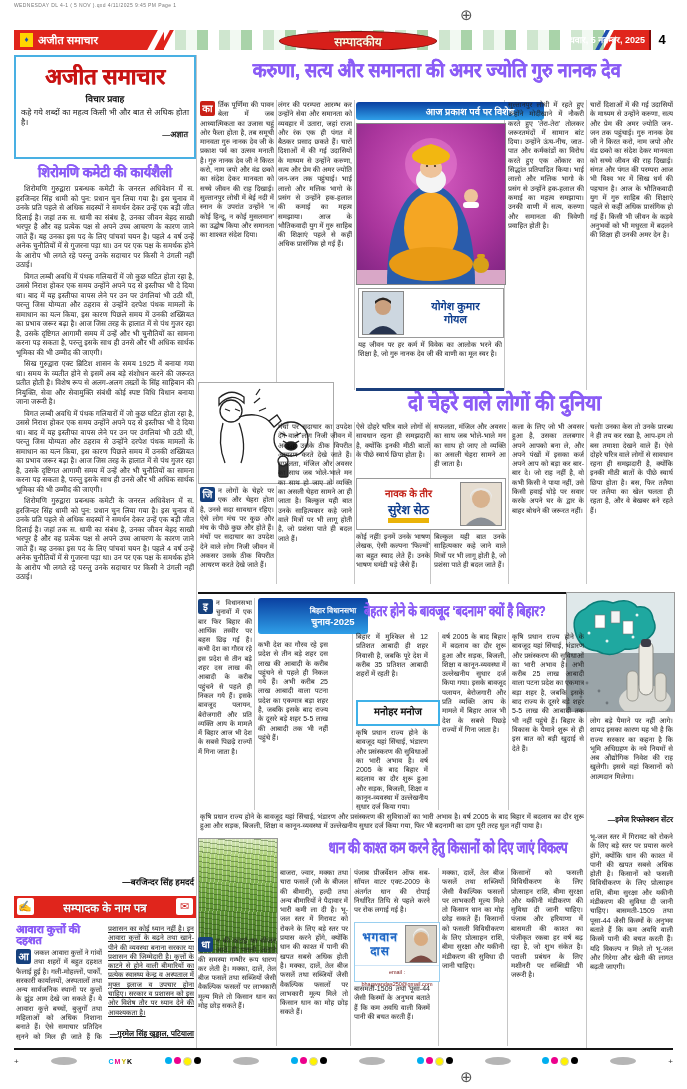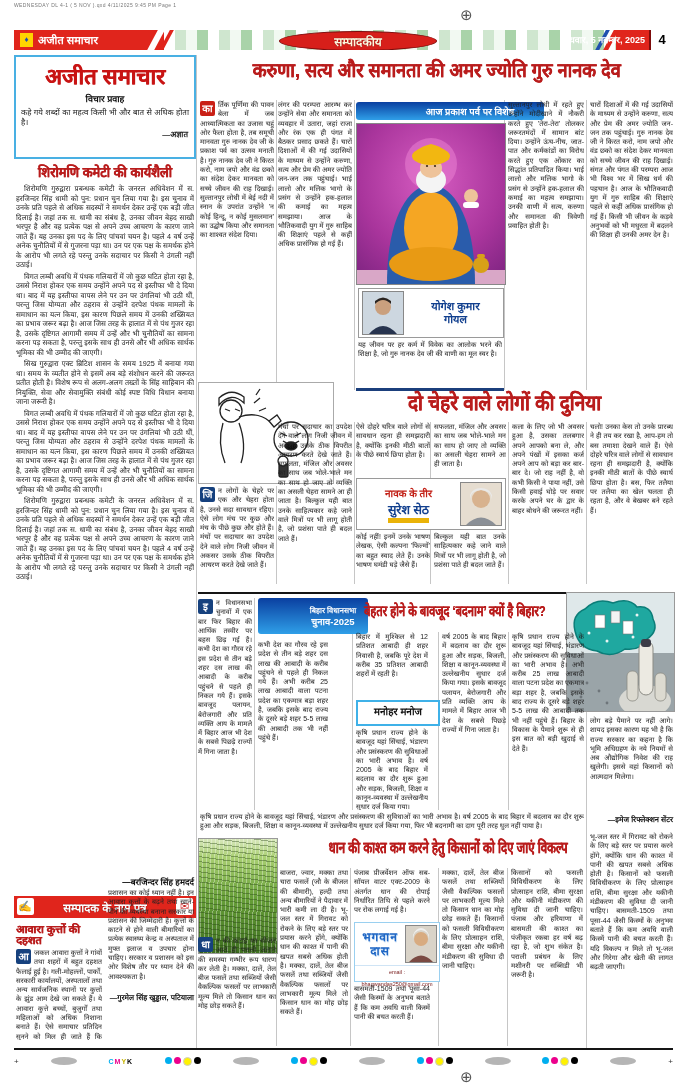--- a/index.html
+++ b/index.html
@@ -1,21 +1,21 @@
 <!DOCTYPE html>
 <html><head>
 <meta charset="utf-8">
 <style>
   html,body{margin:0;padding:0;background:#ffffff;}
   .page{position:relative;width:687px;height:1089px;background:#fff;overflow:hidden;
         font-family:"Liberation Sans",sans-serif;color:#1b1b1b;}
   .abs{position:absolute;}
   .body{font-size:7px;line-height:9.3px;text-align:justify;color:#222;overflow:hidden;}
   .body p{margin:0 0 2px 0;text-indent:8px;}
-  .hl{font-weight:bold;color:#b91c1c;text-shadow:.5px 0 0 currentColor;}
+  .hl{font-weight:bold;color:#8b5cf6;text-shadow:.5px 0 0 currentColor;}
   .squeeze{display:inline-block;white-space:nowrap;transform-origin:center;}
   .cap{float:left;width:15px;height:15px;background:#c92016;color:#fff;font-weight:bold;
        font-size:10px;line-height:15px;text-align:center;margin:1px 3px 0 0;border-radius:2px;}
   .cap.blue{background:#16417e;}
   .vsep{position:absolute;width:1px;background:#c6c6c6;}
   .hrule{position:absolute;background:#151515;}
   
   .bar{background:#e0251c;overflow:hidden;}
   .checker{position:absolute;top:0;height:100%;
      background:repeating-linear-gradient(90deg,#ffffff 0 11px,#cfe6cf 11px 22px,#f2f9f2 22px 33px,#a9d3a9 33px 44px);}
@@ -110,21 +110,21 @@
     <span class="ic" style="right:3px;">✉</span>
   </div>
 
   <div class="abs" style="left:16px;top:924px;width:86px;height:122px;">
     <div class="hl" style="font-size:11px;line-height:11px;">आवारा कुत्तों की दहशत</div>
     <div class="body" style="margin-top:2px;height:92px;font-size:7px;">
       <span class="cap blue">आ</span>
       <span>जकल आवारा कुत्तों ने गांवों तथा शहरों में बहुत दहशत फैलाई हुई है। गली-मोहल्लों, पार्कों, सरकारी कार्यालयों, अस्पतालों तथा अन्य सार्वजनिक स्थानों पर कुत्तों के झुंड आम देखे जा सकते हैं। ये आवारा कुत्ते बच्चों, बुजुर्गों तथा महिलाओं को अधिक निशाना बनाते हैं। ऐसे समाचार प्रतिदिन सुनने को मिल ही जाते हैं कि आवारा कुत्तों ने किसी व्यक्ति पर हमला कर दिया। इस ओर सरकार या</span>
     </div>
   </div>
-  <div class="abs" style="left:108px;top:888px;width:86px;height:122px;">
+  <div class="abs" style="left:108px;top:924px;width:86px;height:122px;text-decoration:underline;">
     <div class="body" style="height:104px;font-size:7px;">प्रशासन का कोई ध्यान नहीं है। इन आवारा कुत्तों के बढ़ने तथा खाने-पीने की व्यवस्था बनाना सरकार या प्रशासन की जिम्मेदारी है। कुत्तों के काटने से होने वाली बीमारियों का प्रत्येक स्वास्थ्य केन्द्र व अस्पताल में मुफ्त इलाज व उपचार होना चाहिए। सरकार व प्रशासन को इस ओर विशेष तौर पर ध्यान देने की आवश्यकता है।</div>
     <div class="sig" style="font-size:7.5px;">—गुरमेल सिंह खुड्डाल, पटियाला</div>
   </div>
 
   <div class="abs hl" style="left:198px;top:56px;width:476px;text-align:center;font-size:20px;">
     <span class="squeeze" style="transform:scaleX(.9);">करुणा, सत्य और समानता की अमर ज्योति गुरु नानक देव</span>
   </div>
 
   <div class="abs body" style="left:200px;top:100px;width:74px;height:290px;">
     <span class="cap">का</span>

